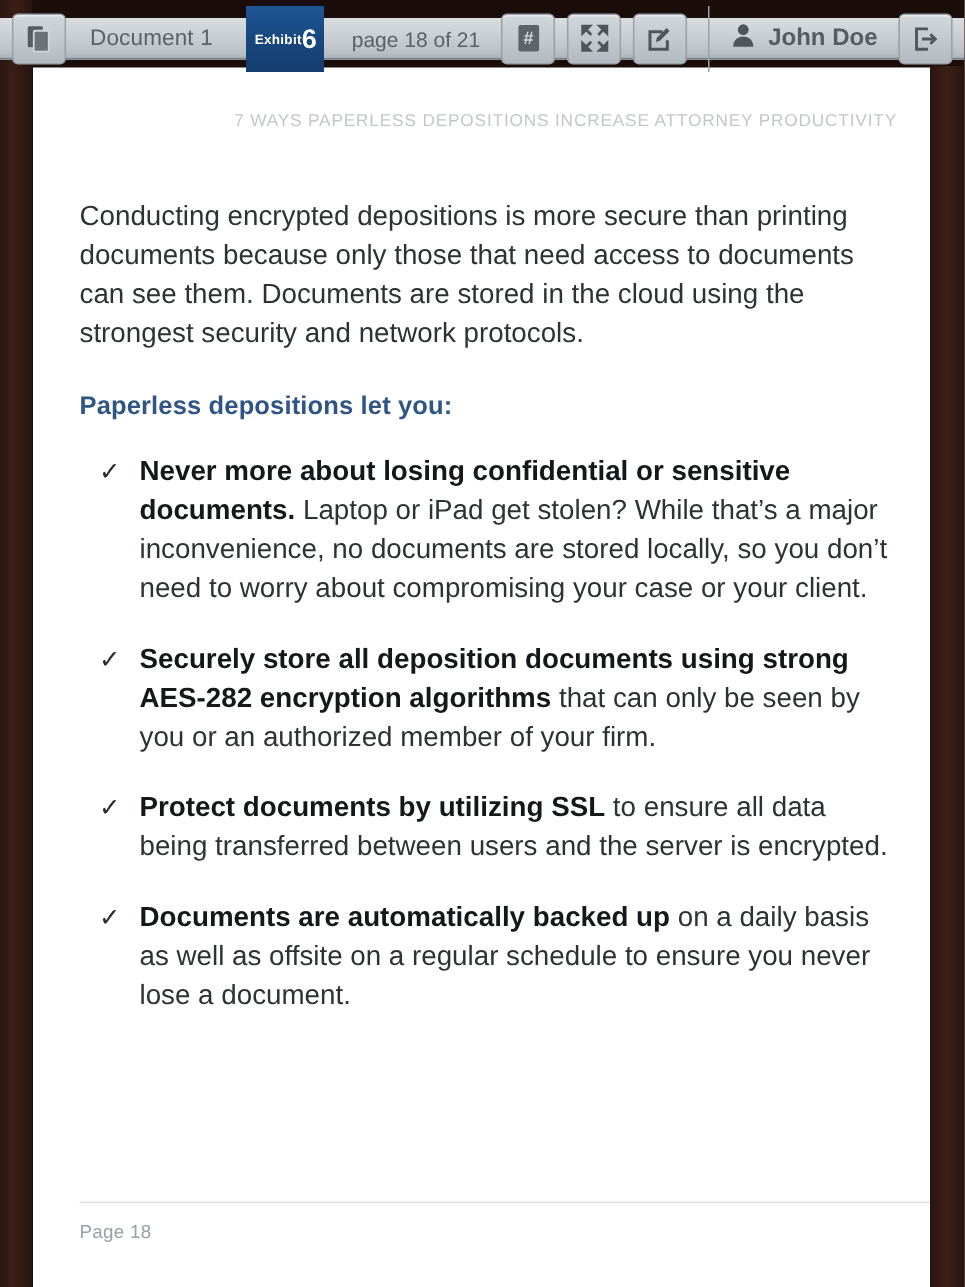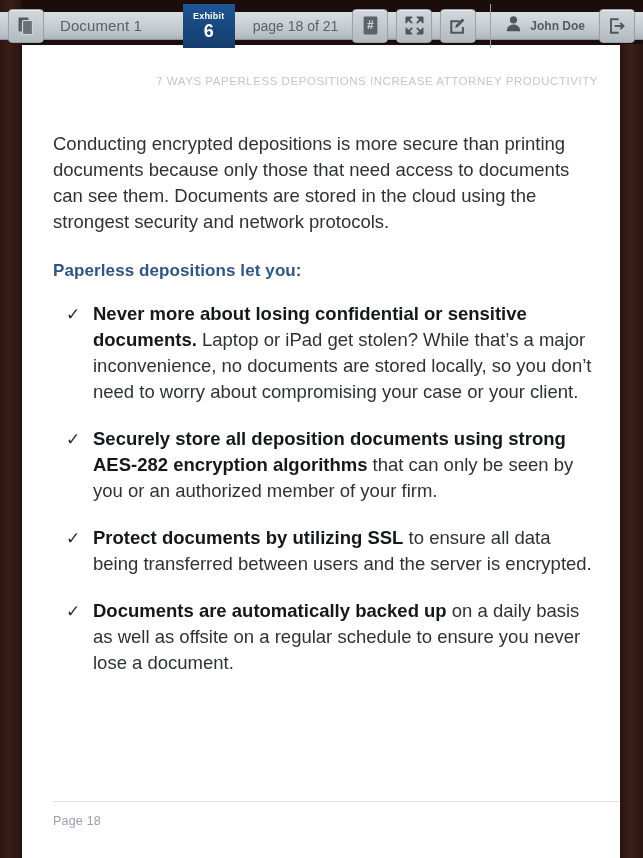--- a/index.html
+++ b/index.html
@@ -83,21 +83,21 @@
     white-space: nowrap;
   }
 
   .exhibit-badge {
     margin-left: auto;
     width: 52px;
     height: 44px;
     background: linear-gradient(180deg, #1d5694 0%, #18467c 55%, #133d6e 100%);
     color: #ffffff;
     display: flex;
-    flex-direction: column;
+    flex-direction: row;
     align-items: center;
     justify-content: center;
     flex: 0 0 auto;
     cursor: pointer;
     box-sizing: border-box;
   }
   .exhibit-badge .ex-label {
     font-size: 9px;
     font-weight: bold;
     line-height: 10px;
@@ -129,21 +129,21 @@
 
   .user-area {
     display: flex;
     align-items: center;
     gap: 8px;
     margin-left: 14px;
     flex: 0 0 auto;
     cursor: pointer;
   }
   .user-name {
-    font-size: 12px;
+    font-size: 16px;
     font-weight: bold;
     color: #565c61;
     white-space: nowrap;
   }
   .logout-btn { margin-left: 14px; margin-right: 8px; }
 
   
   .page {
     position: absolute;
     top: 45px;

